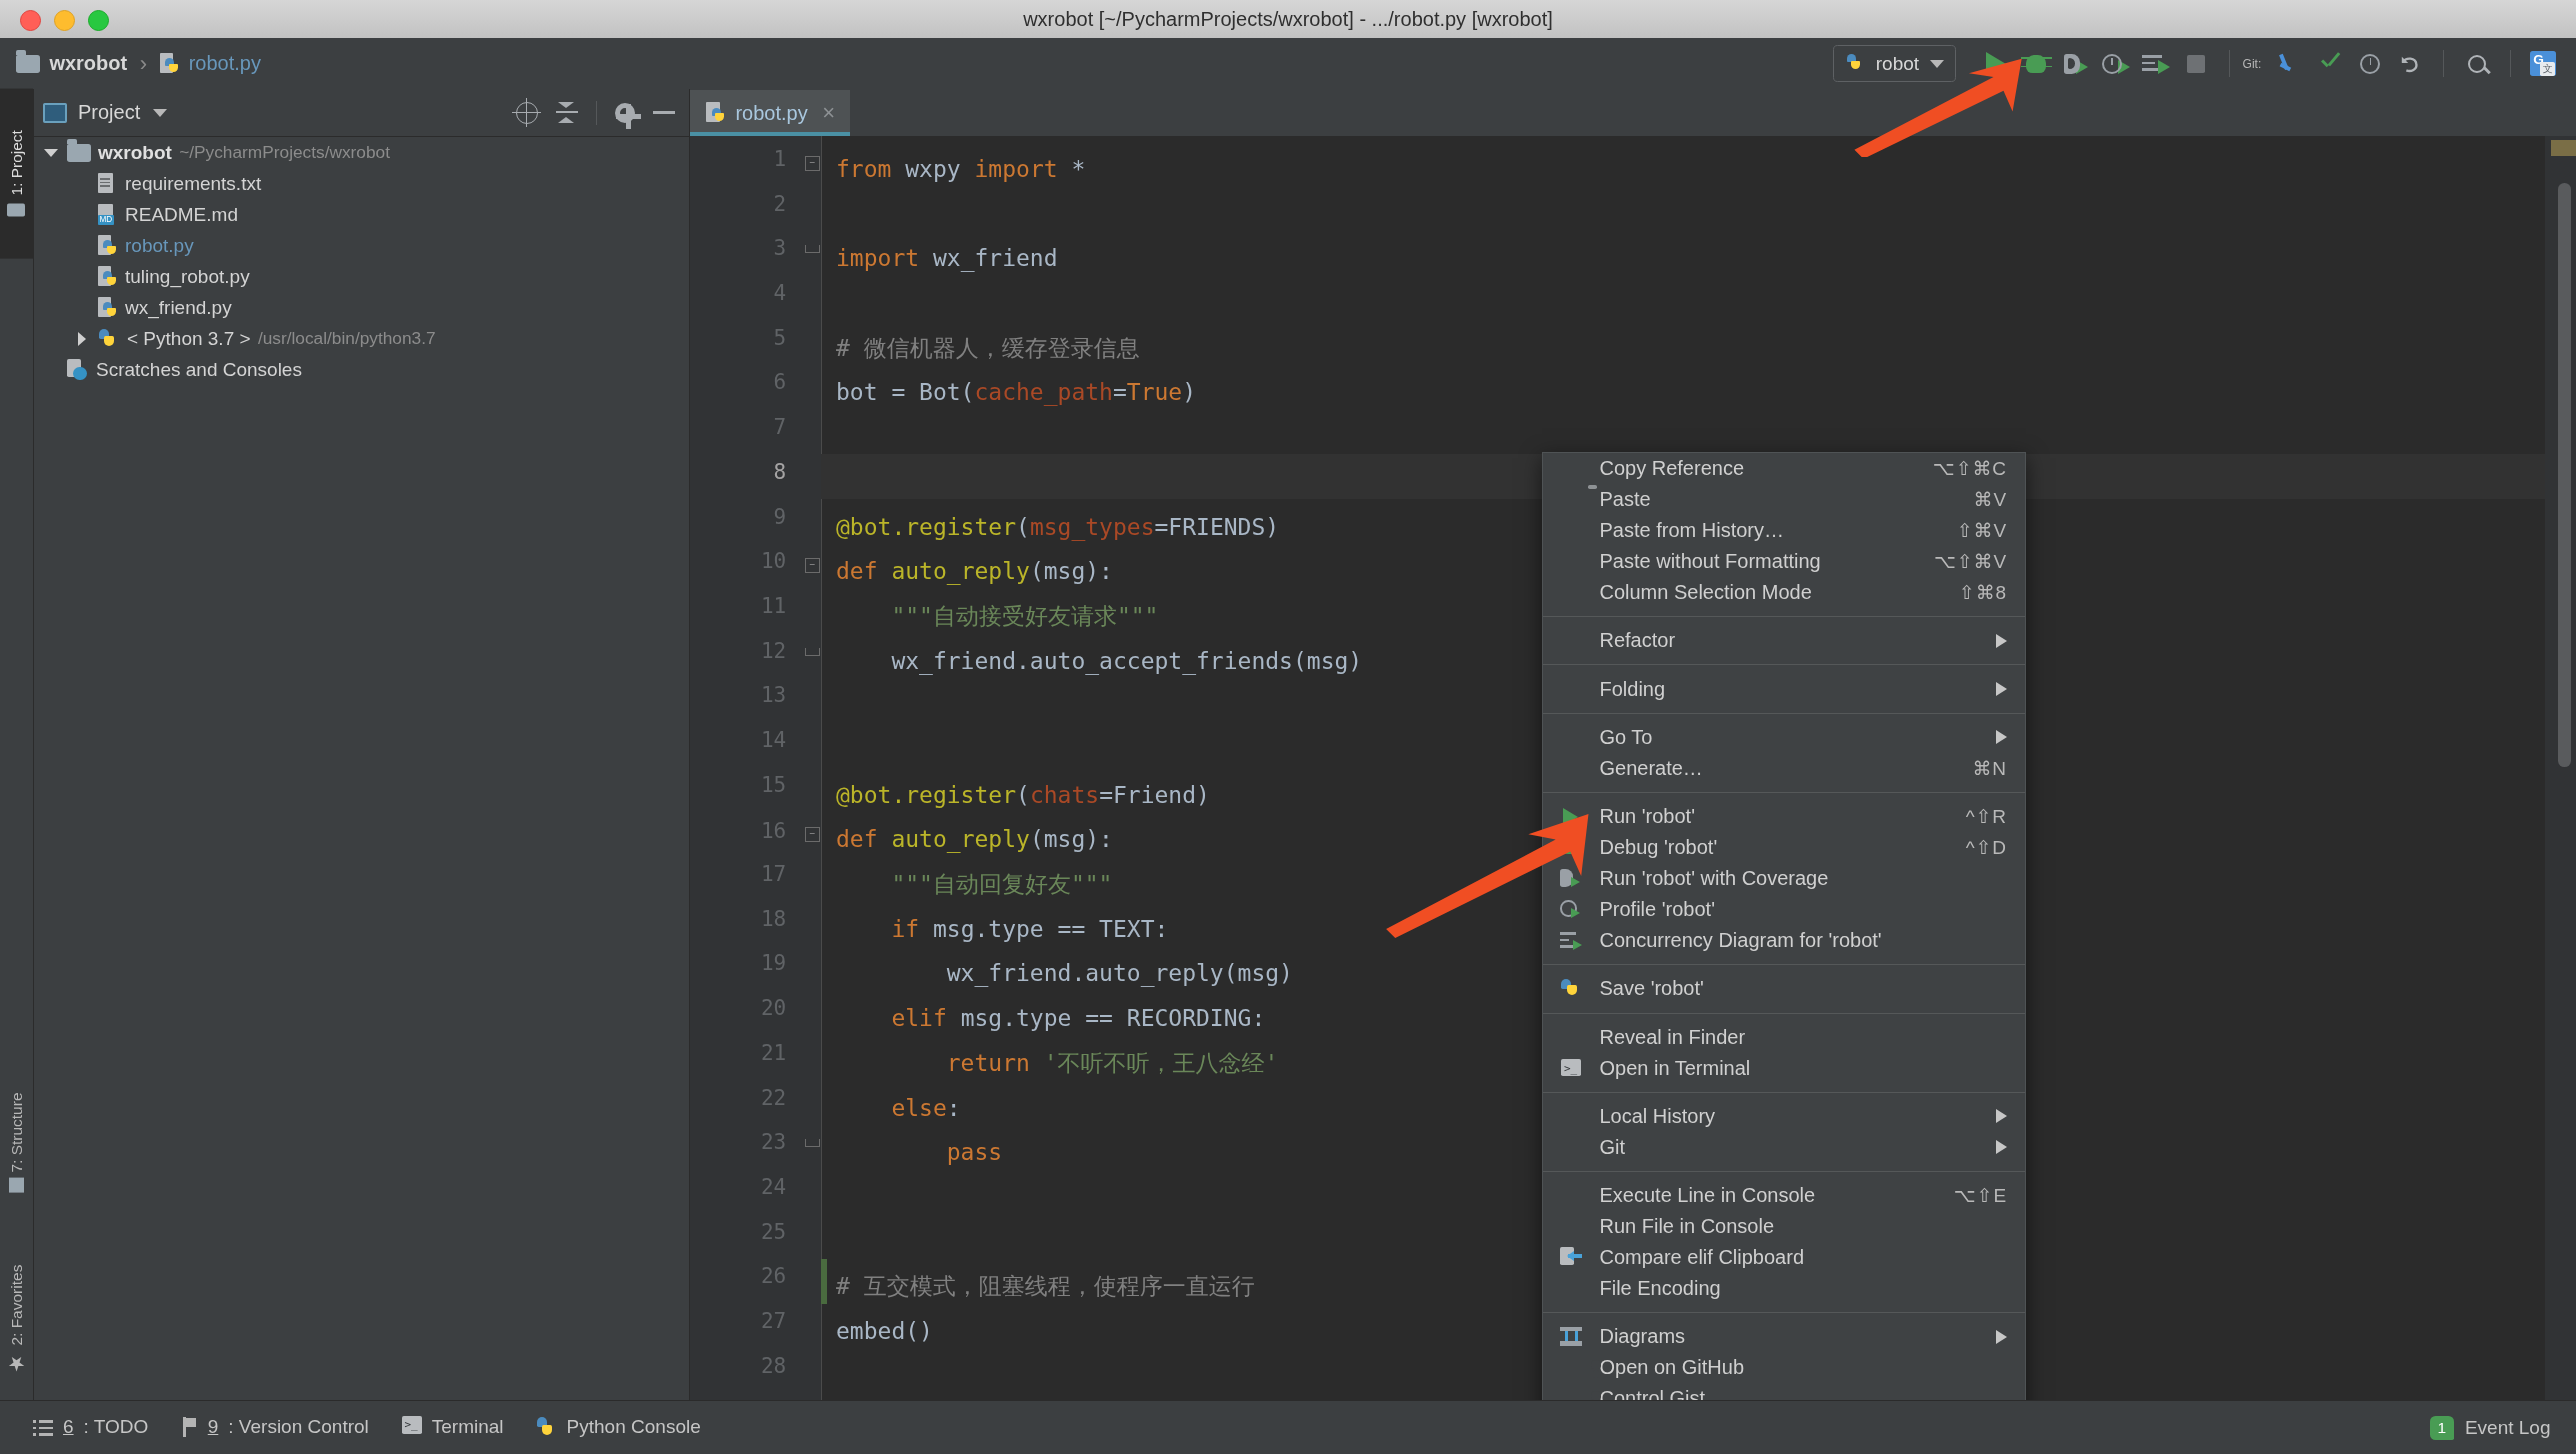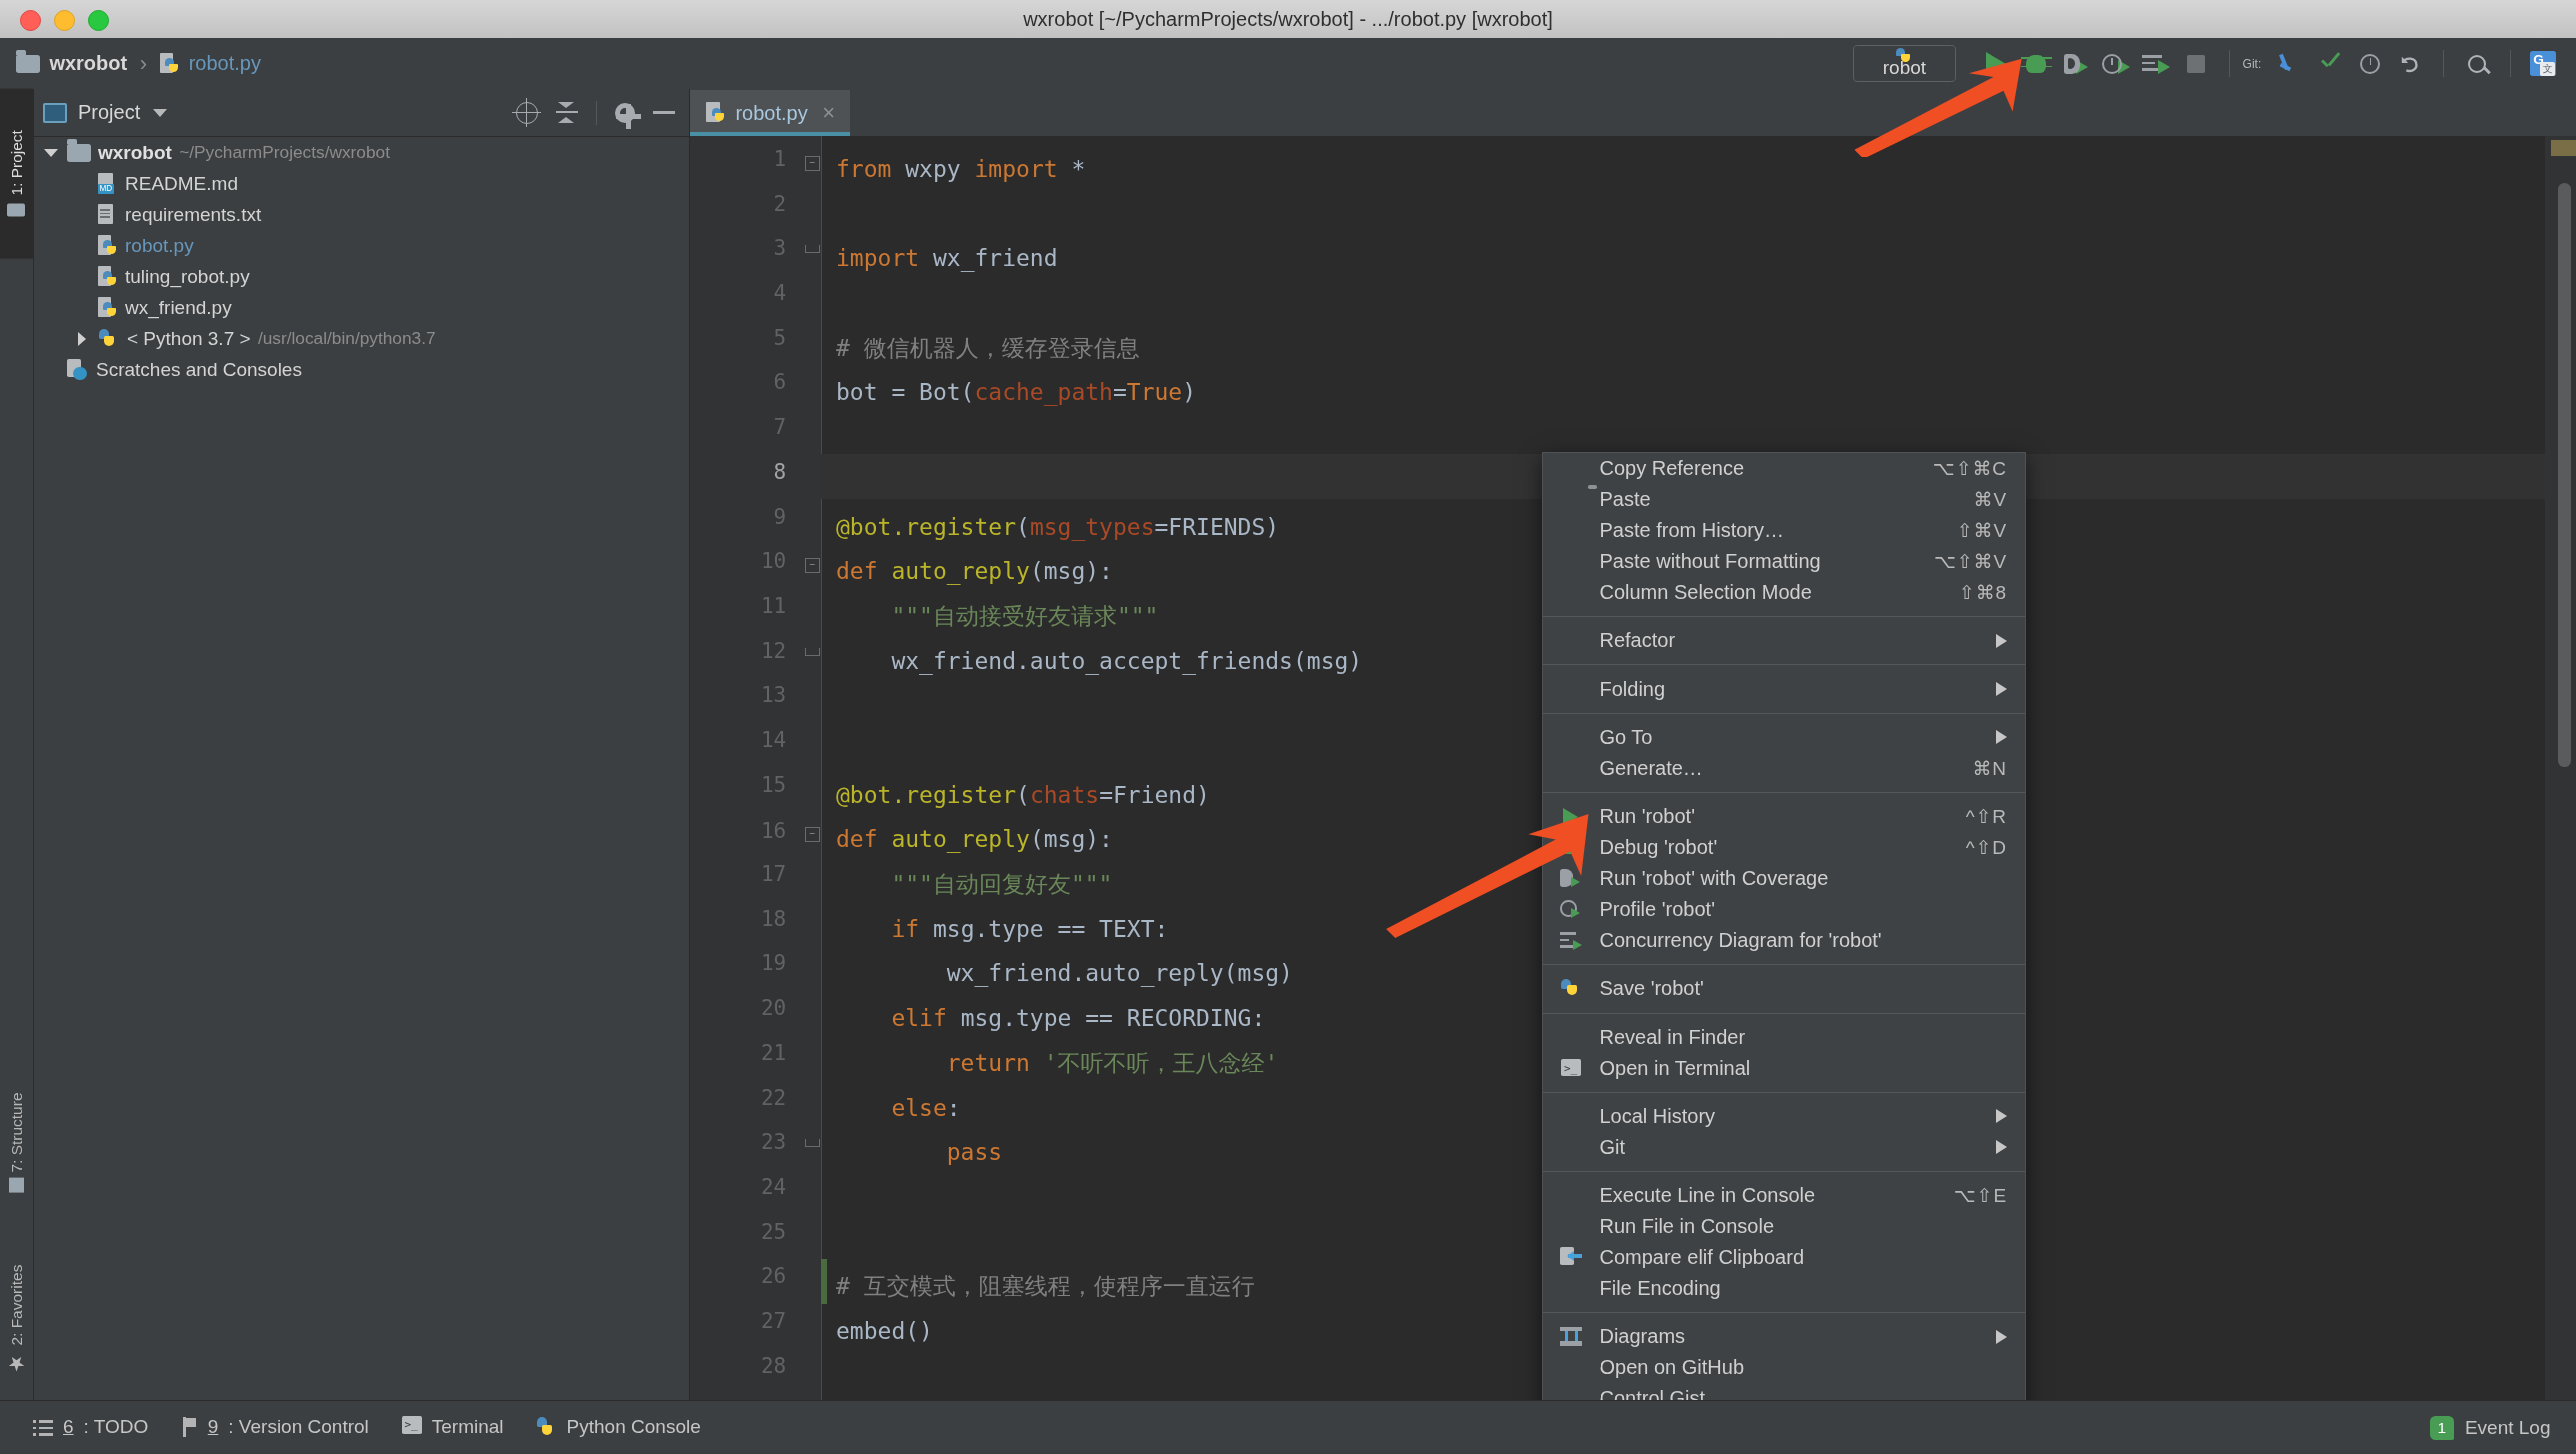--- a/index.html
+++ b/index.html
@@ -35,22 +35,22 @@
   .crumb-file{color:#6897bb;}
   .ic-folder{width:24px;height:18px;background:#9aa7b0;border-radius:1.8px 2.7px 2.7px 2.7px;position:relative;display:inline-block;}
   .ic-folder:before{content:"";position:absolute;left:0;top:-4.6px;width:10px;height:4.6px;background:#9aa7b0;border-radius:1.8px 1.8px 0 0;}
   .ic-py{width:20px;height:22px;position:relative;display:inline-block;}
   .ic-py .sheet{position:absolute;left:0;top:0;width:13.7px;height:20px;background:#b9bcbf;border-radius:0.9px;}
   .ic-py .snake-b{position:absolute;left:5.5px;top:5.5px;width:9px;height:8.2px;background:#4b8bbe;border-radius:4.6px 4.6px 0.9px 0.9px;}
   .ic-py .snake-y{position:absolute;left:9px;top:11px;width:9px;height:8.2px;background:#ffd43b;border-radius:0.9px 0.9px 4.6px 4.6px;}
   
   #runbar{position:absolute;right:12.8px;top:0;height:51px;display:flex;align-items:center;gap:0px;}
   #run-config{
-    display:flex;align-items:center;gap:11px;height:35px;padding:0 29px;
-    border:0.9px solid #5e6164;border-radius:4.6px;color:#d8d8d8;font-size:19px;margin-right:20px;flex-direction:column;
+    display:flex;align-items:center;gap:11px;height:35px;padding:0 11px;
+    border:0.9px solid #5e6164;border-radius:4.6px;color:#d8d8d8;font-size:19px;margin-right:20px;
   }
   .caret-dn{width:0;height:0;border-left:7.3px solid transparent;border-right:7.3px solid transparent;border-top:8.2px solid #b8b8b8;}
   .tb-btn{width:40px;height:40px;display:flex;align-items:center;justify-content:center;border-radius:3.6px;}
   .tri-run{width:0;height:0;border-top:12px solid transparent;border-bottom:12px solid transparent;border-left:20px solid #499c54;}
   .tri-sm{width:0;height:0;border-top:7.3px solid transparent;border-bottom:7.3px solid transparent;border-left:12px solid #499c54;}
   .bug{width:20px;height:18px;background:#499c54;border-radius:8.2px 8.2px 6.4px 6.4px;position:relative;}
   .bug:before{content:"";position:absolute;left:-5.5px;top:2.7px;width:31px;height:1.8px;background:#499c54;}
   .bug:after{content:"";position:absolute;left:-5.5px;top:11px;width:31px;height:1.8px;background:#499c54;}
   .shield{width:15.5px;height:20px;background:#9aa0a6;border-radius:2.7px 8.2px 8.2px 2.7px;position:relative;}
   .shield:after{content:"";position:absolute;left:3.6px;top:4.6px;width:7.3px;height:11px;background:#3c3f41;border-radius:1.8px 5.5px 5.5px 1.8px;}
@@ -311,35 +311,35 @@
       <div class="tree-row" style="padding-left: 9px;">
         <span class="tw">
           <i class="tw-open"></i>
         </span>
         <span class="ic-folder"></span>
         <span class="f-bold">wxrobot</span>
         <span class="f-path">~/PycharmProjects/wxrobot</span>
       </div>
       <div class="tree-row" style="padding-left: 40px;">
         <span class="tw"></span>
-        <span class="ic-md">
-          <span class="sheet"></span>
-          <span class="tag">MD</span>
-        </span>
-        <span>README.md</span>
-      </div>
-      <div class="tree-row" style="padding-left: 40px;">
-        <span class="tw"></span>
         <span class="ic-txt">
           <span class="sheet"></span>
           <span class="ln" style="top:5.5px"></span>
           <span class="ln" style="top:9px"></span>
           <span class="ln" style="top:12.8px"></span>
         </span>
         <span>requirements.txt</span>
+      </div>
+      <div class="tree-row" style="padding-left: 40px;">
+        <span class="tw"></span>
+        <span class="ic-md">
+          <span class="sheet"></span>
+          <span class="tag">MD</span>
+        </span>
+        <span>README.md</span>
       </div>
       <div class="tree-row" style="padding-left: 40px;">
         <span class="tw"></span>
         <span class="ic-py">
           <span class="sheet"></span>
           <span class="snake-b"></span>
           <span class="snake-y"></span>
         </span>
         <span class="f-blue">robot.py</span>
       </div>

